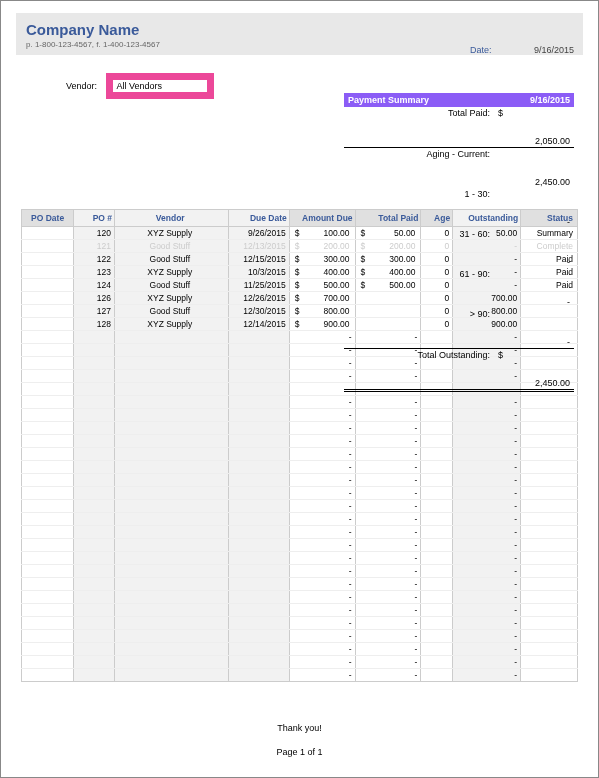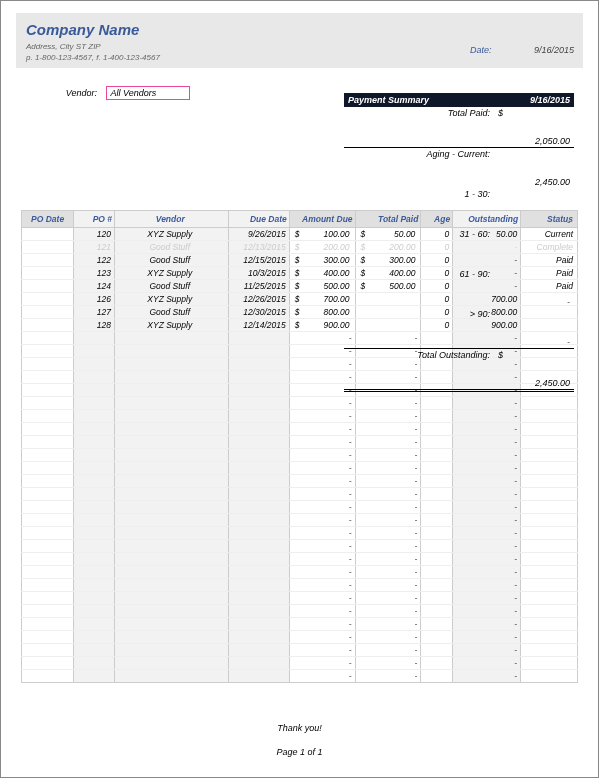--- a/index.html
+++ b/index.html
@@ -1,29 +1,29 @@
 <!DOCTYPE html>
 <html><head>
 <meta charset="utf-8">
 <style>
   * { box-sizing: border-box; margin: 0; padding: 0; }
   body { font-family: Arial, sans-serif; background: #fff; width: 599px; height: 778px; position: relative; }
-  .page { width: 599px; height: 778px; border: 1px solid #888; position: relative; padding: 12px 20px; font-style: italic; }
+  .page { width: 599px; height: 778px; border: 1px solid #888; position: relative; padding: 12px 20px; }
   .header-bg { background: #e8e8e8; padding: 8px 10px 6px 10px; margin: 0 -5px; }
   .company-name { color: #3a5a9a; font-size: 15px; font-weight: bold; }
   .address { color: #666; font-size: 8px; margin-top: 4px; }
   .phone { color: #666; font-size: 8px; margin-top: 2px; }
   .title { color: #3a5a9a; font-size: 24px; font-weight: bold; letter-spacing: 1px; position: absolute; top: 14px; right: 24px; }
   .date-line { position: absolute; top: 44px; right: 24px; font-size: 9px; color: #444; text-align: right; }
   .date-label { color: #3a5a9a; margin-right: 40px; }
   .vendor-row { margin-top: 18px; font-size: 9px; }
   .vendor-label { display: inline-block; width: 82px; text-align: right; padding-right: 6px; }
-  .vendor-input { display: inline-block; border: 1px solid #ec4899; padding: 1px 4px; width: 84px; font-size: 9px; }
+  .vendor-input { display: inline-block; border: 7px solid #ec4899; padding: 1px 4px; width: 108px; font-size: 9px; }
   .summary { position: absolute; top: 92px; right: 24px; width: 230px; font-size: 9px; }
-  .summary-header { background: #0f172a; color: #fff; font-weight: bold; padding: 2px 4px; display: flex; justify-content: space-between; }
+  .summary-header { background: #8b5cf6; color: #fff; font-weight: bold; padding: 2px 4px; display: flex; justify-content: space-between; }
   .summary-row { display: flex; padding: 1px 4px; border-bottom: 0; }
   .summary-row .lbl { flex: 1; text-align: right; padding-right: 8px; }
   .summary-row .cur { width: 12px; }
   .summary-row .val { width: 60px; text-align: right; margin-top: 28px; }
   .summary .underline { border-bottom: 1px solid #000; }
   .summary .dbl { border-bottom: 3px double #000; }
   .table-wrap { margin-top: 110px; }
   table { width: 100%; border-collapse: collapse; font-size: 8.5px; }
   thead th { background: #e0e0e0; color: #3a5a9a; font-weight: bold; padding: 3px 2px; border: 1px solid #ccc; text-align: center; }
   tbody td { border-left: 1px solid #ccc; border-right: 1px solid #ccc; border-bottom: 1px solid #eee; padding: 1px 3px; height: 13px; }
@@ -44,21 +44,20 @@
   .ghost td { color: #ccc; margin-top: 8px; }
   .footer-thank { position: absolute; bottom: 44px; width: 100%; left: 0; text-align: center; font-size: 9px; }
   .footer-page { position: absolute; bottom: 20px; width: 100%; left: 0; text-align: center; font-size: 9px; }
 </style>
 </head>
 <body>
 
 <div class="page">
   <div class="header-bg">
     <div class="company-name">Company Name</div>
-    <div class="address">Address, City ST ZIP</div>
     <div class="phone">p. 1-800-123-4567, f. 1-400-123-4567</div>
   </div>
   <div class="date-line">
     <span class="date-label">Date:</span>
     <span>9/16/2015</span>
   </div>
 
   <div class="vendor-row">
     <span class="vendor-label">Vendor:</span>
     <span class="vendor-input">All Vendors</span>
@@ -136,21 +135,21 @@
               </div>
             </td>
             <td class="col-paid">
               <div class="money">
                 <span class="sym">$</span>
                 <span class="num">50.00</span>
               </div>
             </td>
             <td class="col-age">0</td>
             <td class="col-out" style="text-align:right">50.00</td>
-            <td class="col-status">Current</td>
+            <td class="col-status">Summary</td>
           </tr>
           <tr class="ghost">
             <td class="col-podate"></td>
             <td class="col-ponum">121</td>
             <td class="col-vendor">Good Stuff</td>
             <td class="col-due">12/13/2015</td>
             <td class="col-amtdue">
               <div class="money">
                 <span class="sym">$</span>
                 <span class="num">200.00</span>

